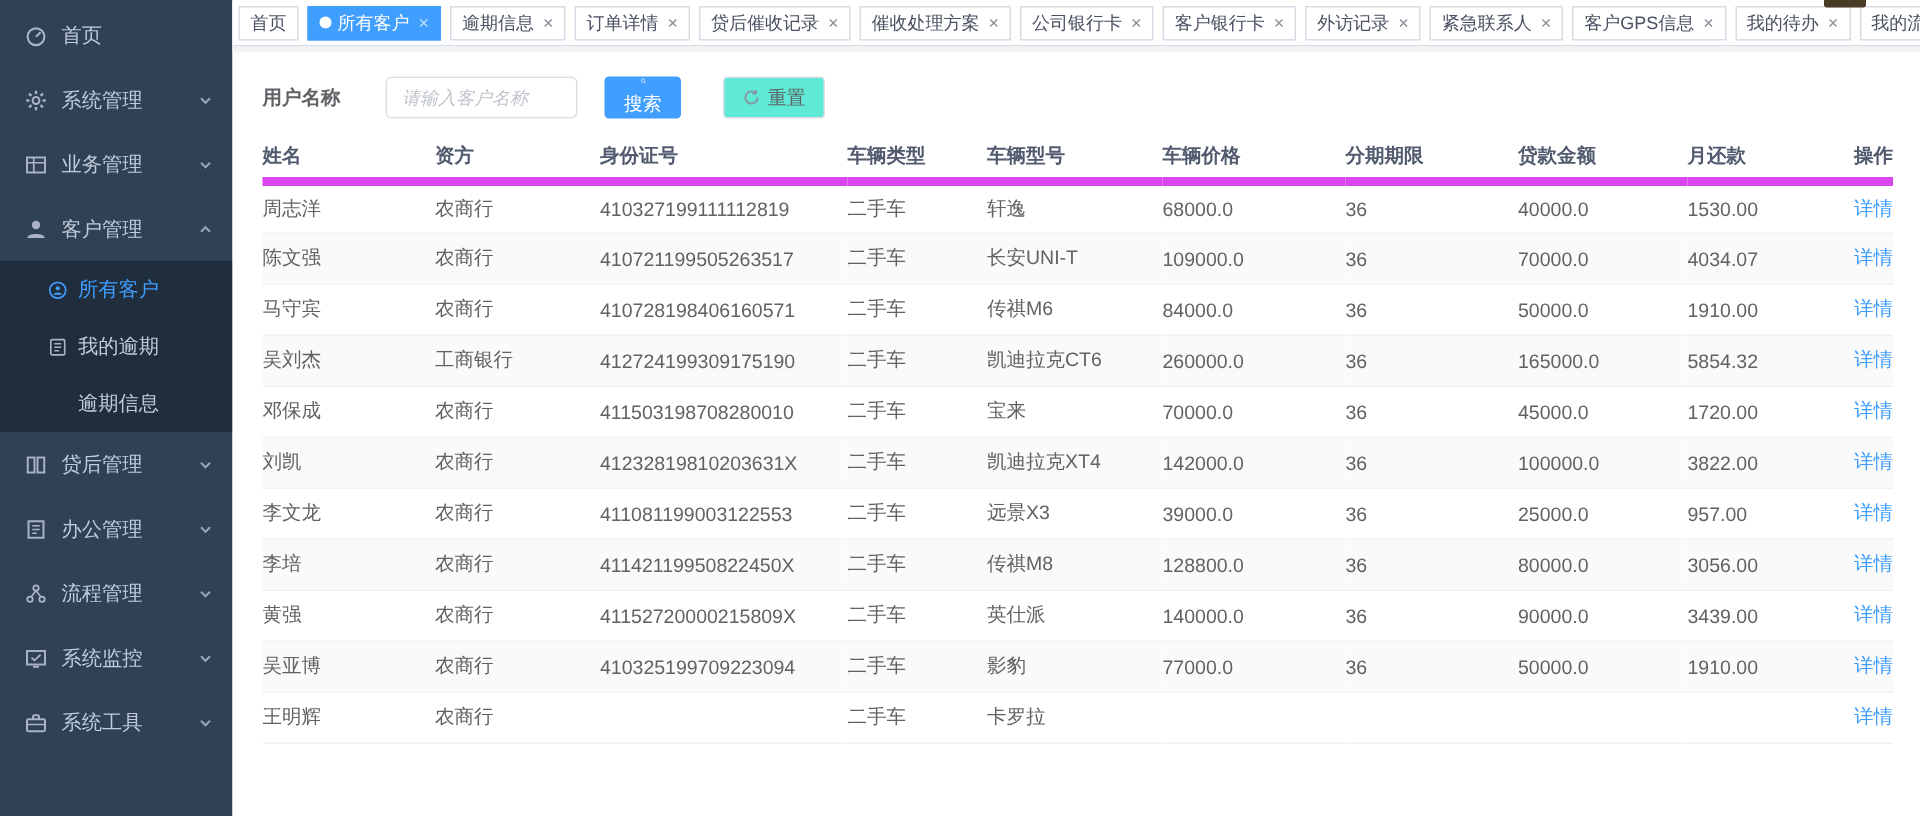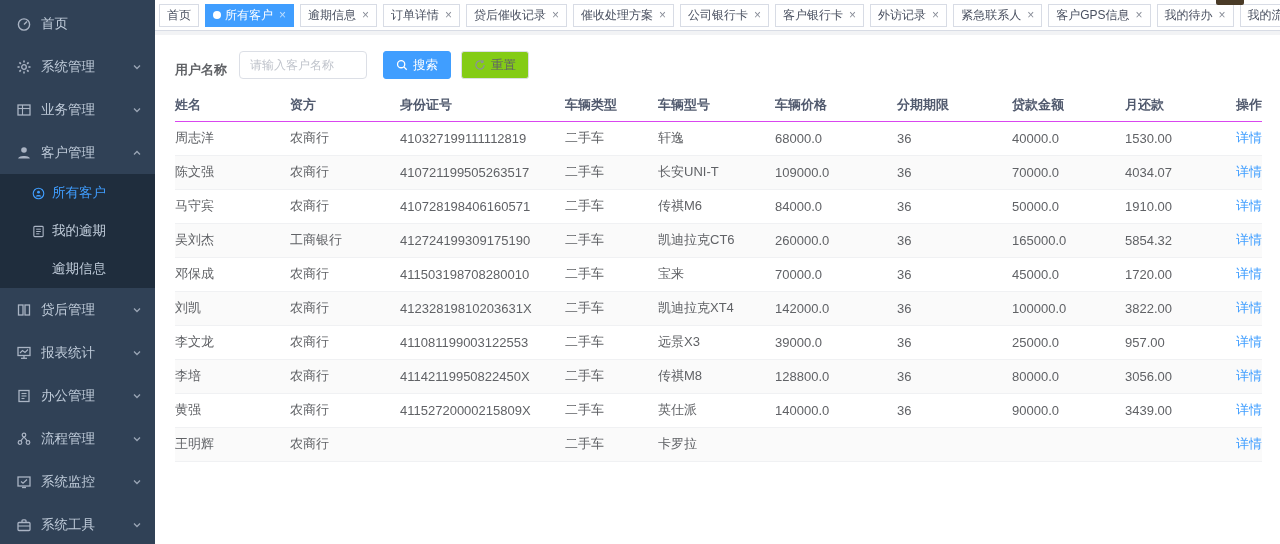--- a/index.html
+++ b/index.html
@@ -26,30 +26,30 @@
 
   .tabbar { height:31px; flex-shrink:0; display:flex; align-items:center; gap:6px; padding:0 4px; background:#fff; border-bottom:1px solid #d8dce5; overflow:hidden; white-space:nowrap; }
   .tab { flex-shrink:0; height:23px; display:inline-flex; align-items:center; gap:4px; padding:0 7px; border:1px solid #d8dce5; background:#fff; color:#495060; font-size:12px; cursor:pointer; }
   .tab.active { background:#409eff; border-color:#409eff; color:#fff; }
   .tab .dot { width:8px; height:8px; border-radius:50%; background:#fff; display:inline-block; }
   .tab .close { font-size:12px; line-height:1; margin-left:2px; opacity:.65; }
   .tabbar-shadow { height:4px; background:#f2f3f5; flex-shrink:0; }
 
   .content { flex:1; padding:12px 18px 0 20px; overflow:hidden; }
 
-  .search-row { display:flex; align-items:flex-end; margin:4px 0 10px 0; }
+  .search-row { display:flex; align-items:center; margin:4px 0 10px 0;gap:18px; }
   .search-label { font-size:13px; font-weight:700; color:#606266; margin-right:12px; }
-  .search-input { width:128px; height:28px; border:1px solid #dcdfe6; border-radius:4px; padding:0 10px; font-size:12px; color:#606266; outline:none; font-family:inherit; }
+  .search-input { width:128px; height:28px; border:1px solid #dcdfe6; border-radius:4px; padding:0 10px; font-size:12px; color:#606266; outline:none; font-family:inherit;font-style:italic; }
   .search-input::placeholder { color:#c0c4cc; }
   .btn { height:28px; display:inline-flex; align-items:center; gap:5px; padding:0 12px; font-size:12.5px; border-radius:3px; cursor:pointer; font-family:inherit; }
-  .btn-primary { margin-left:16px; background:#409eff; border:1px solid #409eff; color:#fff; }
-  .btn-plain { margin-left:10px; background:#84cc16; border:1px solid #dcdfe6; color:#606266; }
+  .btn-primary { background:#409eff; border:1px solid #409eff; color:#fff;flex-direction:column; }
+  .btn-plain { margin-left:10px; background:#5eead4; border:1px solid #dcdfe6; color:#606266; }
 
   table { width:100%; border-collapse:collapse; table-layout:fixed; font-size:13px; color:#606266; }
-  th { text-align:left; font-weight:700; color:#515a6e; font-size:13px; height:32px; border-bottom:1px solid #d946ef; padding:0; }
+  th { text-align:left; font-weight:700; color:#515a6e; font-size:13px; height:32px; border-bottom:6px solid #d946ef; padding:0; }
   td { height:34px; padding:0; border-bottom:1px solid #f0f1f3; white-space:nowrap; overflow:hidden; }
   tbody tr:nth-child(even) { background:#fafafa; }
   th.op, td.op { text-align:right; }
   td.op a { color:#409eff; cursor:pointer; text-decoration:none; }
 </style>
 </head>
 <body>
 
 <div class="sidebar">
 
@@ -153,36 +153,20 @@
         </svg>
     </span>
     <span class="s-label">贷后管理</span>
     <span class="arrow">
         <svg width="10" height="10" viewBox="0 0 10 10">
           <polyline points="2,3.5 5,6.5 8,3.5" fill="none" stroke="currentColor" stroke-width="1.3"></polyline>
         </svg>
       </span>
   </div>
 
-  <div class="side-item">
-    <span class="s-icon">
-      <svg width="16" height="16" viewBox="0 0 16 16">
-          <rect x="2" y="2.5" width="12" height="8" fill="none" stroke="currentColor" stroke-width="1.3"></rect>
-          <polyline points="4,8 6.5,5.5 9,7.5 12,4.5" fill="none" stroke="currentColor" stroke-width="1.1"></polyline>
-          <line x1="8" y1="10.5" x2="8" y2="13" stroke="currentColor" stroke-width="1.3"></line>
-          <line x1="5" y1="13.3" x2="11" y2="13.3" stroke="currentColor" stroke-width="1.3"></line>
-        </svg>
-    </span>
-    <span class="s-label">报表统计</span>
-    <span class="arrow">
-        <svg width="10" height="10" viewBox="0 0 10 10">
-          <polyline points="2,3.5 5,6.5 8,3.5" fill="none" stroke="currentColor" stroke-width="1.3"></polyline>
-        </svg>
-      </span>
-  </div>
 
   <div class="side-item">
     <span class="s-icon">
       <svg width="16" height="16" viewBox="0 0 16 16">
           <rect x="3" y="2.5" width="10" height="11" fill="none" stroke="currentColor" stroke-width="1.3"></rect>
           <line x1="5.5" y1="5.5" x2="10.5" y2="5.5" stroke="currentColor" stroke-width="1.1"></line>
           <line x1="5.5" y1="8" x2="10.5" y2="8" stroke="currentColor" stroke-width="1.1"></line>
           <line x1="5.5" y1="10.5" x2="8.5" y2="10.5" stroke="currentColor" stroke-width="1.1"></line>
         </svg>
     </span>
@@ -455,20 +439,32 @@
             <td>41152720000215809X</td>
             <td>二手车</td>
             <td>英仕派</td>
             <td>140000.0</td>
             <td>36</td>
             <td>90000.0</td>
             <td>3439.00</td>
             <td class="op"><a>详情</a></td>
           </tr>
           <tr>
+            <td>吴亚博</td>
+            <td>农商行</td>
+            <td>410325199709223094</td>
+            <td>二手车</td>
+            <td>影豹</td>
+            <td>77000.0</td>
+            <td>36</td>
+            <td>50000.0</td>
+            <td>1910.00</td>
+            <td class="op"><a>详情</a></td>
+          </tr>
+          <tr>
             <td>王明辉</td>
             <td>农商行</td>
             <td></td>
             <td>二手车</td>
             <td>卡罗拉</td>
             <td></td>
             <td></td>
             <td></td>
             <td></td>
             <td class="op"><a>详情</a></td>

